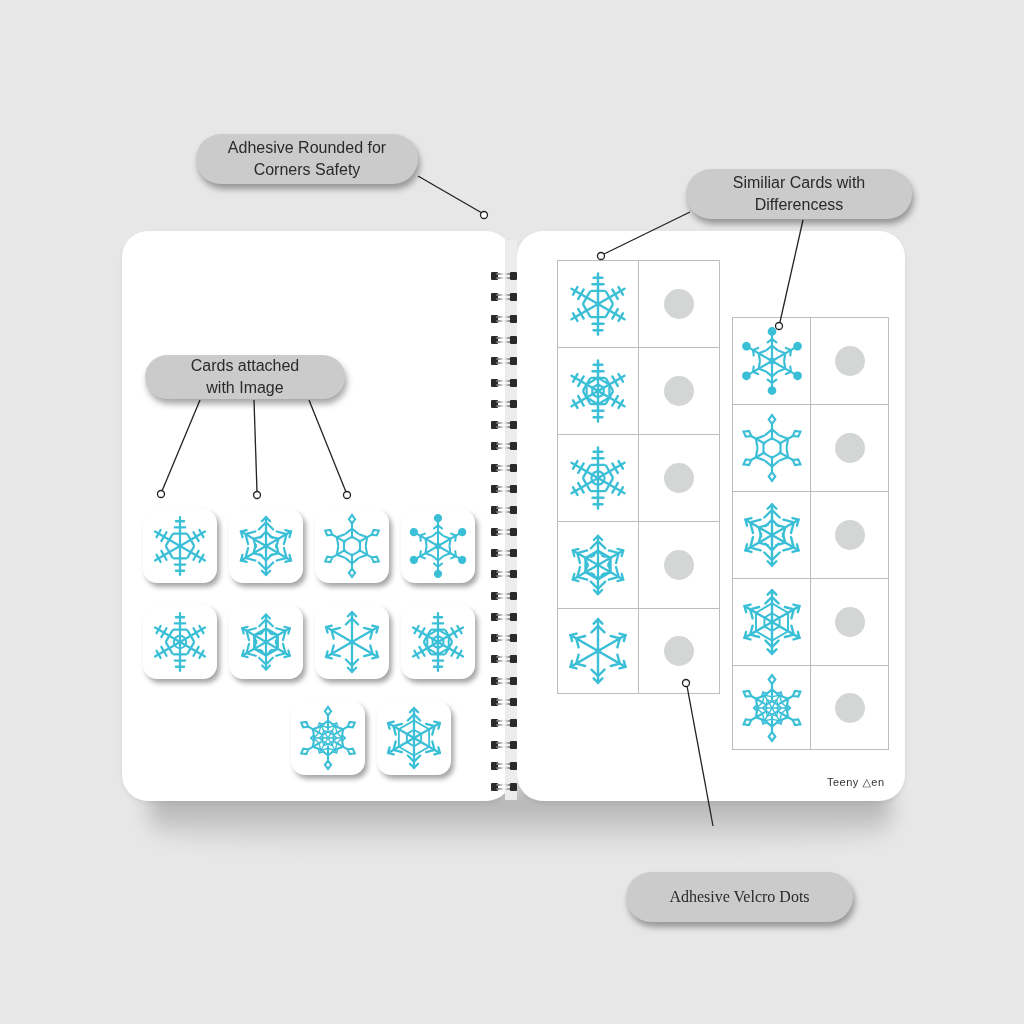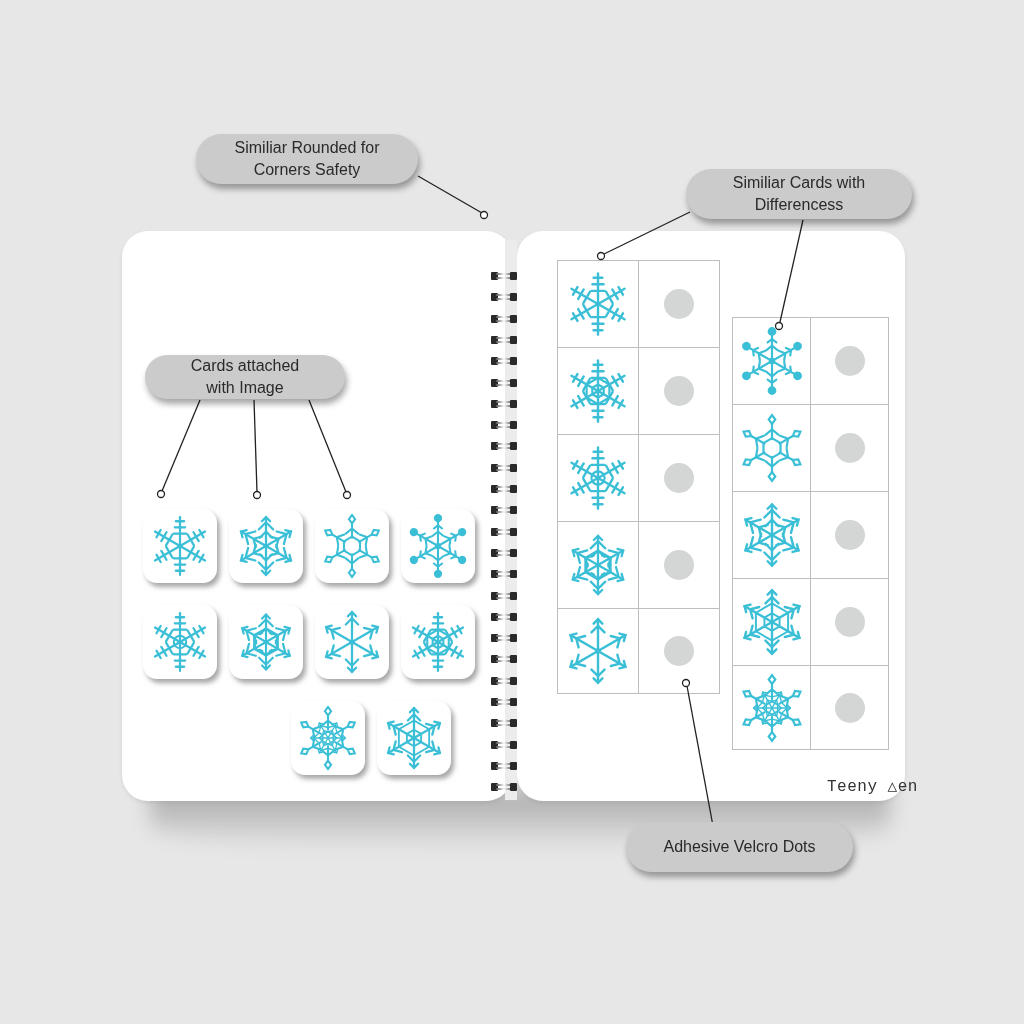--- a/index.html
+++ b/index.html
@@ -14,21 +14,21 @@
   .ring .end.l{left:0;} .ring .end.r{right:0;}
   .ring .wire{position:absolute;left:5px;right:5px;height:2px;background:linear-gradient(90deg,#555,#fff,#555);}
   .ring .wire.a{top:1px;} .ring .wire.b{top:5px;}
   .card{position:absolute;width:74px;height:74px;background:#fff;border-radius:14px;box-shadow:3px 4px 5px rgba(0,0,0,0.35);display:flex;align-items:center;justify-content:center;}
   .card svg{width:66px;height:66px;}
   .cell{position:absolute;border:1px solid #bdbdbd;box-sizing:border-box;display:flex;align-items:center;justify-content:center;}
   .cell svg{width:70px;height:70px;}
   .dot{width:30px;height:30px;border-radius:50%;background:#d4d6d6;}
   .callout{position:absolute;background:#cbcbcb;border-radius:26px;box-shadow:2px 5px 6px rgba(0,0,0,0.35);color:#2a2a2a;font-family:"Liberation Sans",sans-serif;font-size:16px;line-height:22px;text-align:center;display:flex;align-items:center;justify-content:center;}
   .leader{position:absolute;left:0;top:0;width:1024px;height:1024px;pointer-events:none;}
-  .brand{position:absolute;left:827px;top:776px;font-family:Liberation Mono, monospace;font-size:16px;color:#333;letter-spacing:0.5px;}
+  .brand{position:absolute;left:827px;top:776px;font-family:Liberation Sans, sans-serif;font-size:11px;color:#333;letter-spacing:0.5px;}
 </style>
 </head>
 <body>
 
 <svg width="0" height="0" style="position:absolute">
   <defs>
     <g id="arm-branch" stroke="#3bbfd6" stroke-width="2.2" fill="none" stroke-linecap="round">
       <line x1="0" y1="0" x2="0" y2="-28"></line>
       <line x1="-6" y1="-12" x2="6" y2="-12"></line>
       <line x1="-5" y1="-18" x2="5" y2="-18"></line>
@@ -472,31 +472,31 @@
     <circle cx="779" cy="326" r="3.5"></circle>
     <circle cx="161" cy="494" r="3.5"></circle>
     <circle cx="257" cy="495" r="3.5"></circle>
     <circle cx="347" cy="495" r="3.5"></circle>
     <circle cx="686" cy="683" r="3.5"></circle>
   </g>
 </svg>
 
 <div class="callout" style="left:196px;top:134px;width:222px;height:50px;">
   <div>
-      <div>Similiar Rounded for</div>
+      <div>Adhesive Rounded for</div>
       <div>Corners Safety</div>
     </div>
 </div>
 <div class="callout" style="left:686px;top:169px;width:226px;height:50px;">
   <div>
       <div>Similiar Cards with</div>
       <div>Differencess</div>
     </div>
 </div>
 <div class="callout" style="left:145px;top:355px;width:200px;height:44px;">
   <div>
       <div>Cards attached</div>
       <div>with Image</div>
     </div>
 </div>
-<div class="callout" style="left:626px;top:822px;width:227px;height:50px;">
+<div class="callout" style="left:626px;top:872px;width:227px;height:50px;font-family:Liberation Serif, serif;">
   <div>Adhesive Velcro Dots</div>
 </div>
 
 </body></html>

